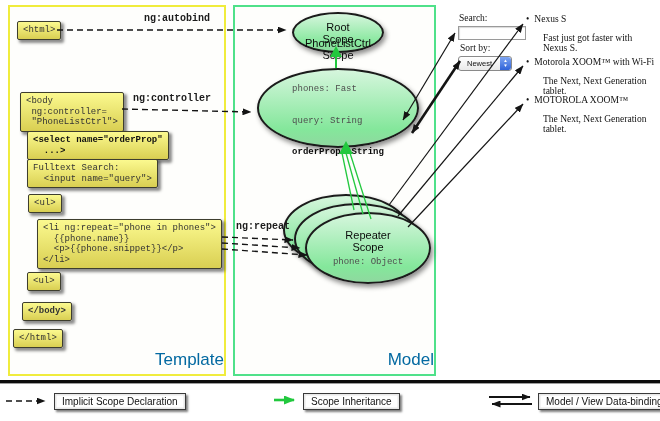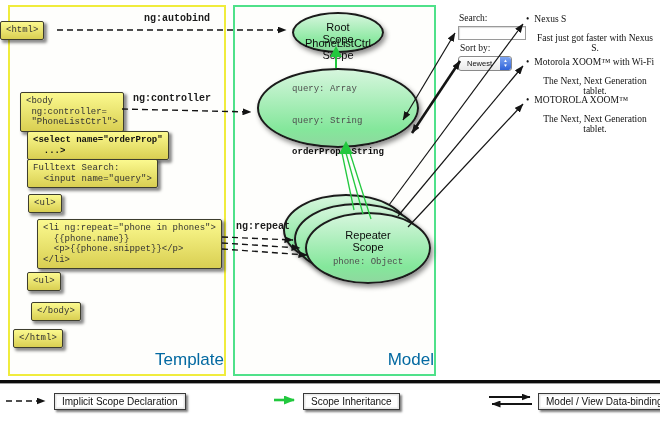--- a/index.html
+++ b/index.html
@@ -40,40 +40,40 @@
                background:linear-gradient(#fff,#e9e9e9);border:1px solid #8a8a8a;border-radius:3px;
                display:flex;align-items:center;}
   #sort-select .val{flex:1;font-size:7.5px;padding-left:8px;color:#111;
                     font-family:"Liberation Sans",sans-serif;}
   #sort-select .stepper{width:11px;height:13px;border-radius:0 3px 3px 0;
                         background:linear-gradient(#7fa6f2,#2f62d8);display:flex;flex-direction:column;
                         align-items:center;justify-content:center;color:#fff;font-size:4.5px;line-height:4.5px;}
   .vitem{position:absolute;z-index:20;left:526px;width:130px;font-family:"Liberation Serif",serif;}
   .vtitle{font-size:9.5px;color:#111;}
   .vtitle .dot{margin-right:5px;}
-  .vdesc{font-size:9.5px;color:#111;margin:9px 0 0 8px;text-align:center;}
+  .vdesc{font-size:9.5px;color:#111;margin:9px 0 0 17px;}
   
   .lbox{position:absolute;z-index:20;top:393px;height:13px;background:#fff;
         border:1px solid #3a3a3a;box-shadow:1.5px 1.5px 2px rgba(0,0,0,.5),inset 0 0 0 1.5px #e8e8e8;
         font-size:10px;color:#111;padding:2px 7px 0 7px;white-space:nowrap;}
   svg.overlay{position:absolute;left:0;top:0;z-index:50;pointer-events:none;}
 </style>
 </head>
 <body>
 
 <div id="stage">
 
   <div class="col" id="col-template">
     <div class="col-label">Template</div>
   </div>
   <div class="col" id="col-model">
     <div class="col-label">Model</div>
   </div>
 
-  <div class="ybox" style="left:0;top:21px;">
+  <div class="ybox" style="left:17px;top:21px;">
     <div class="cl">&lt;html&gt;</div>
   </div>
   <div class="ybox" style="left:20px;top:92px;">
     <div class="cl">&lt;body</div>
     <div class="cl"> ng:controller=</div>
     <div class="cl"> "PhoneListCtrl"&gt;</div>
   </div>
   <div class="ybox bold" style="left:27px;top:131px;">
     <div class="cl">&lt;select name="orderProp"</div>
     <div class="cl">  ...&gt;</div>
@@ -87,41 +87,41 @@
   </div>
   <div class="ybox" style="left:37px;top:219px;">
     <div class="cl">&lt;li ng:repeat="phone in phones"&gt;</div>
     <div class="cl">  {{phone.name}}</div>
     <div class="cl">  &lt;p&gt;{{phone.snippet}}&lt;/p&gt;</div>
     <div class="cl">&lt;/li&gt;</div>
   </div>
   <div class="ybox" style="left:27px;top:272px;">
     <div class="cl">&lt;ul&gt;</div>
   </div>
-  <div class="ybox" style="left:31px;top:302px;">
+  <div class="ybox" style="left:22px;top:302px;font-weight:bold;">
     <div class="cl">&lt;/body&gt;</div>
   </div>
   <div class="ybox" style="left:13px;top:329px;">
     <div class="cl">&lt;/html&gt;</div>
   </div>
 
   <div class="ellipse" style="left:292px;top:12px;width:88px;height:37px;">
     <div class="etitle">
       <div>Root</div>
       <div>Scope</div>
     </div>
   </div>
 
   <div class="ellipse" style="left:257px;top:68px;width:158px;height:76px;">
     <div class="etitle">
       <div>PhoneListCtrl</div>
       <div>Scope</div>
     </div>
     <div class="props">
-      <div>query: Array</div>
+      <div>phones: Fast</div>
       <div>query: String</div>
       <div class="bold">orderProp: String</div>
     </div>
   </div>
 
   <div class="ellipse" style="left:283px;top:194px;width:122px;height:68px;"></div>
   <div class="ellipse" style="left:294px;top:203px;width:122px;height:68px;"></div>
   <div class="ellipse" style="left:305px;top:212px;width:122px;height:68px;">
     <div class="etitle">
       <div>Repeater</div>

